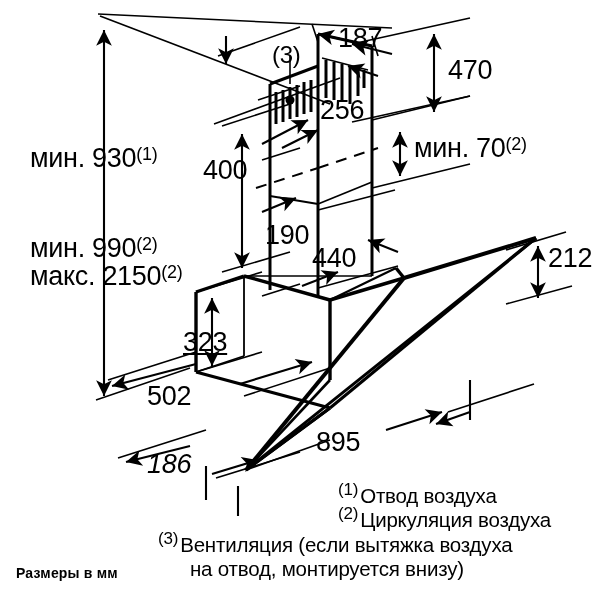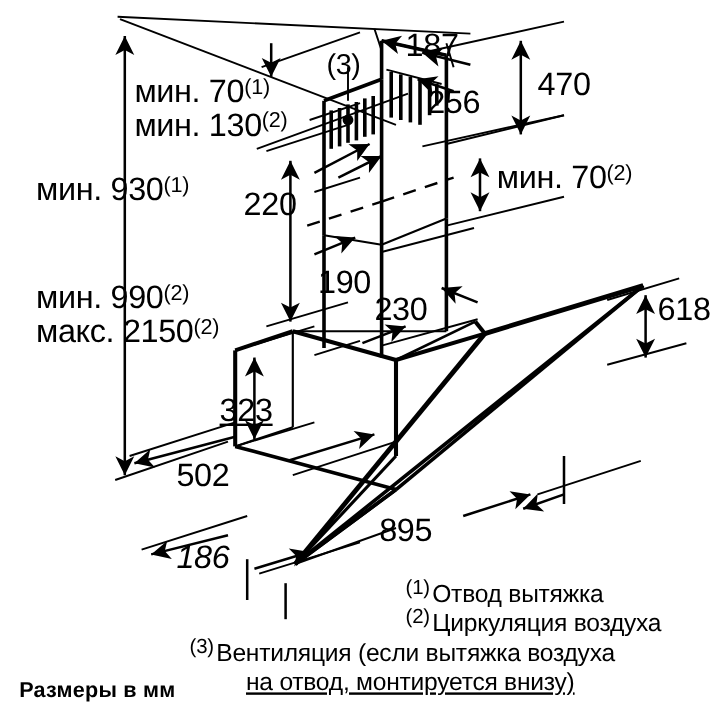--- a/index.html
+++ b/index.html
@@ -6,21 +6,21 @@
   body{width:600px;height:600px;overflow:hidden;
        font-family:"Liberation Sans","DejaVu Sans",sans-serif;color:#000;}
   #stage{position:relative;width:600px;height:600px;background:#fff;}
   #drawing{position:absolute;left:0;top:0;width:600px;height:600px;}
   .lbl{position:absolute;white-space:nowrap;line-height:1.05;color:#000;}
   .dim{font-size:27px;letter-spacing:-0.3px;}
   .supl{font-size:18px;letter-spacing:-0.2px;position:relative;top:-7px;}
   .legend{font-size:20.5px;letter-spacing:-0.2px;}
   .legrow{display:flex;align-items:flex-start;}
   .legmark{font-size:17px;position:relative;top:-4px;margin-right:2px;}
-  .units{font-size:18px;font-weight:bold;letter-spacing:0.2px;}
+  .units{font-size:14px;font-weight:bold;letter-spacing:0.2px;}
 </style>
 </head>
 <body>
 
 <div id="stage">
 
   <svg id="drawing" viewBox="0 0 600 600" xmlns="http://www.w3.org/2000/svg">
     <defs>
       <marker id="ah" viewBox="0 0 12 12" refX="11" refY="6" markerWidth="9" markerHeight="9" orient="auto-start-reverse">
         <path d="M1,1 L11,6 L1,11 L3.6,6 Z" fill="#000"></path>
@@ -199,79 +199,75 @@
         <path d="M330,408 L246,470"></path>
       </g>
       <g stroke-width="2.2">
         <path d="M396,268 L330,300"></path>
         <path d="M330,380 L246,470" stroke-width="2.6"></path>
       </g>
 
     </g>
   </svg>
 
-  <div class="lbl dim" style="left:112px; top:62px;">
-    <div><span>мин. 70</span><span class="supl">(1)</span></div>
-    <div><span>мин. 130</span><span class="supl">(2)</span></div>
-  </div>
 
   <div class="lbl dim" style="left:272px; top:42px; font-size:24px;">(3)</div>
 
   <div class="lbl dim" style="left:338px; top:24px;">187</div>
 
   <div class="lbl dim" style="left:448px; top:56px;">470</div>
 
-  <div class="lbl dim" style="left:320px; top:71px;margin-left:36px;">256</div>
+  <div class="lbl dim" style="left:320px; top:96px;">256</div>
 
   <div class="lbl dim" style="left:414px; top:134px;">
     <div><span>мин. 70</span><span class="supl">(2)</span></div>
   </div>
 
   <div class="lbl dim" style="left:30px; top:144px;">
     <div><span>мин. 930</span><span class="supl">(1)</span></div>
   </div>
 
   <div class="lbl dim" style="left:30px; top:234px;">
     <div><span>мин. 990</span><span class="supl">(2)</span></div>
     <div><span>макс. 2150</span><span class="supl">(2)</span></div>
   </div>
 
-  <div class="lbl dim" style="left:203px; top:156px;">220</div>
+  <div class="lbl dim" style="left:203px; top:156px;">400</div>
 
   <div class="lbl dim" style="left:265px; top:221px;">190</div>
 
-  <div class="lbl dim" style="left:312px; top:244px;">230</div>
-
-  <div class="lbl dim" style="left:548px; top:244px;">618</div>
+  <div class="lbl dim" style="left:312px; top:244px;">440</div>
+
+  <div class="lbl dim" style="left:548px; top:244px;">212</div>
 
   <div class="lbl dim" style="left:183px; top:328px;text-decoration:underline;">323</div>
 
   <div class="lbl dim" style="left:147px; top:382px;">502</div>
 
   <div class="lbl dim" style="left:147px; top:450px;font-style:italic;">186</div>
 
   <div class="lbl dim" style="left:316px; top:428px;">895</div>
 
   <div style="position:absolute; left:338px; top:484px;">
     <div class="legend legrow">
       <span class="legmark">(1)</span>
-      <span>Отвод вытяжка</span>
+      <span>Отвод воздуха</span>
     </div>
   </div>
 
   <div style="position:absolute; left:338px; top:508px;">
     <div class="legend legrow">
       <span class="legmark">(2)</span>
       <span>Циркуляция воздуха</span>
     </div>
   </div>
 
   <div style="position:absolute; left:158px; top:533px;">
     <div class="legend legrow">
       <span class="legmark">(3)</span>
       <span>Вентиляция (если вытяжка воздуха</span>
     </div>
-    <div class="legend" style="margin-left:47px;text-decoration:underline;">на отвод, монтируется внизу)</div>
+    <div class="legend" style="margin-left:32px;">на отвод, монтируется внизу)</div>
   </div>
 
   <div class="lbl units" style="left:16px; top:566px;">Размеры в мм</div>
 
 </div>
 
 </body></html>

